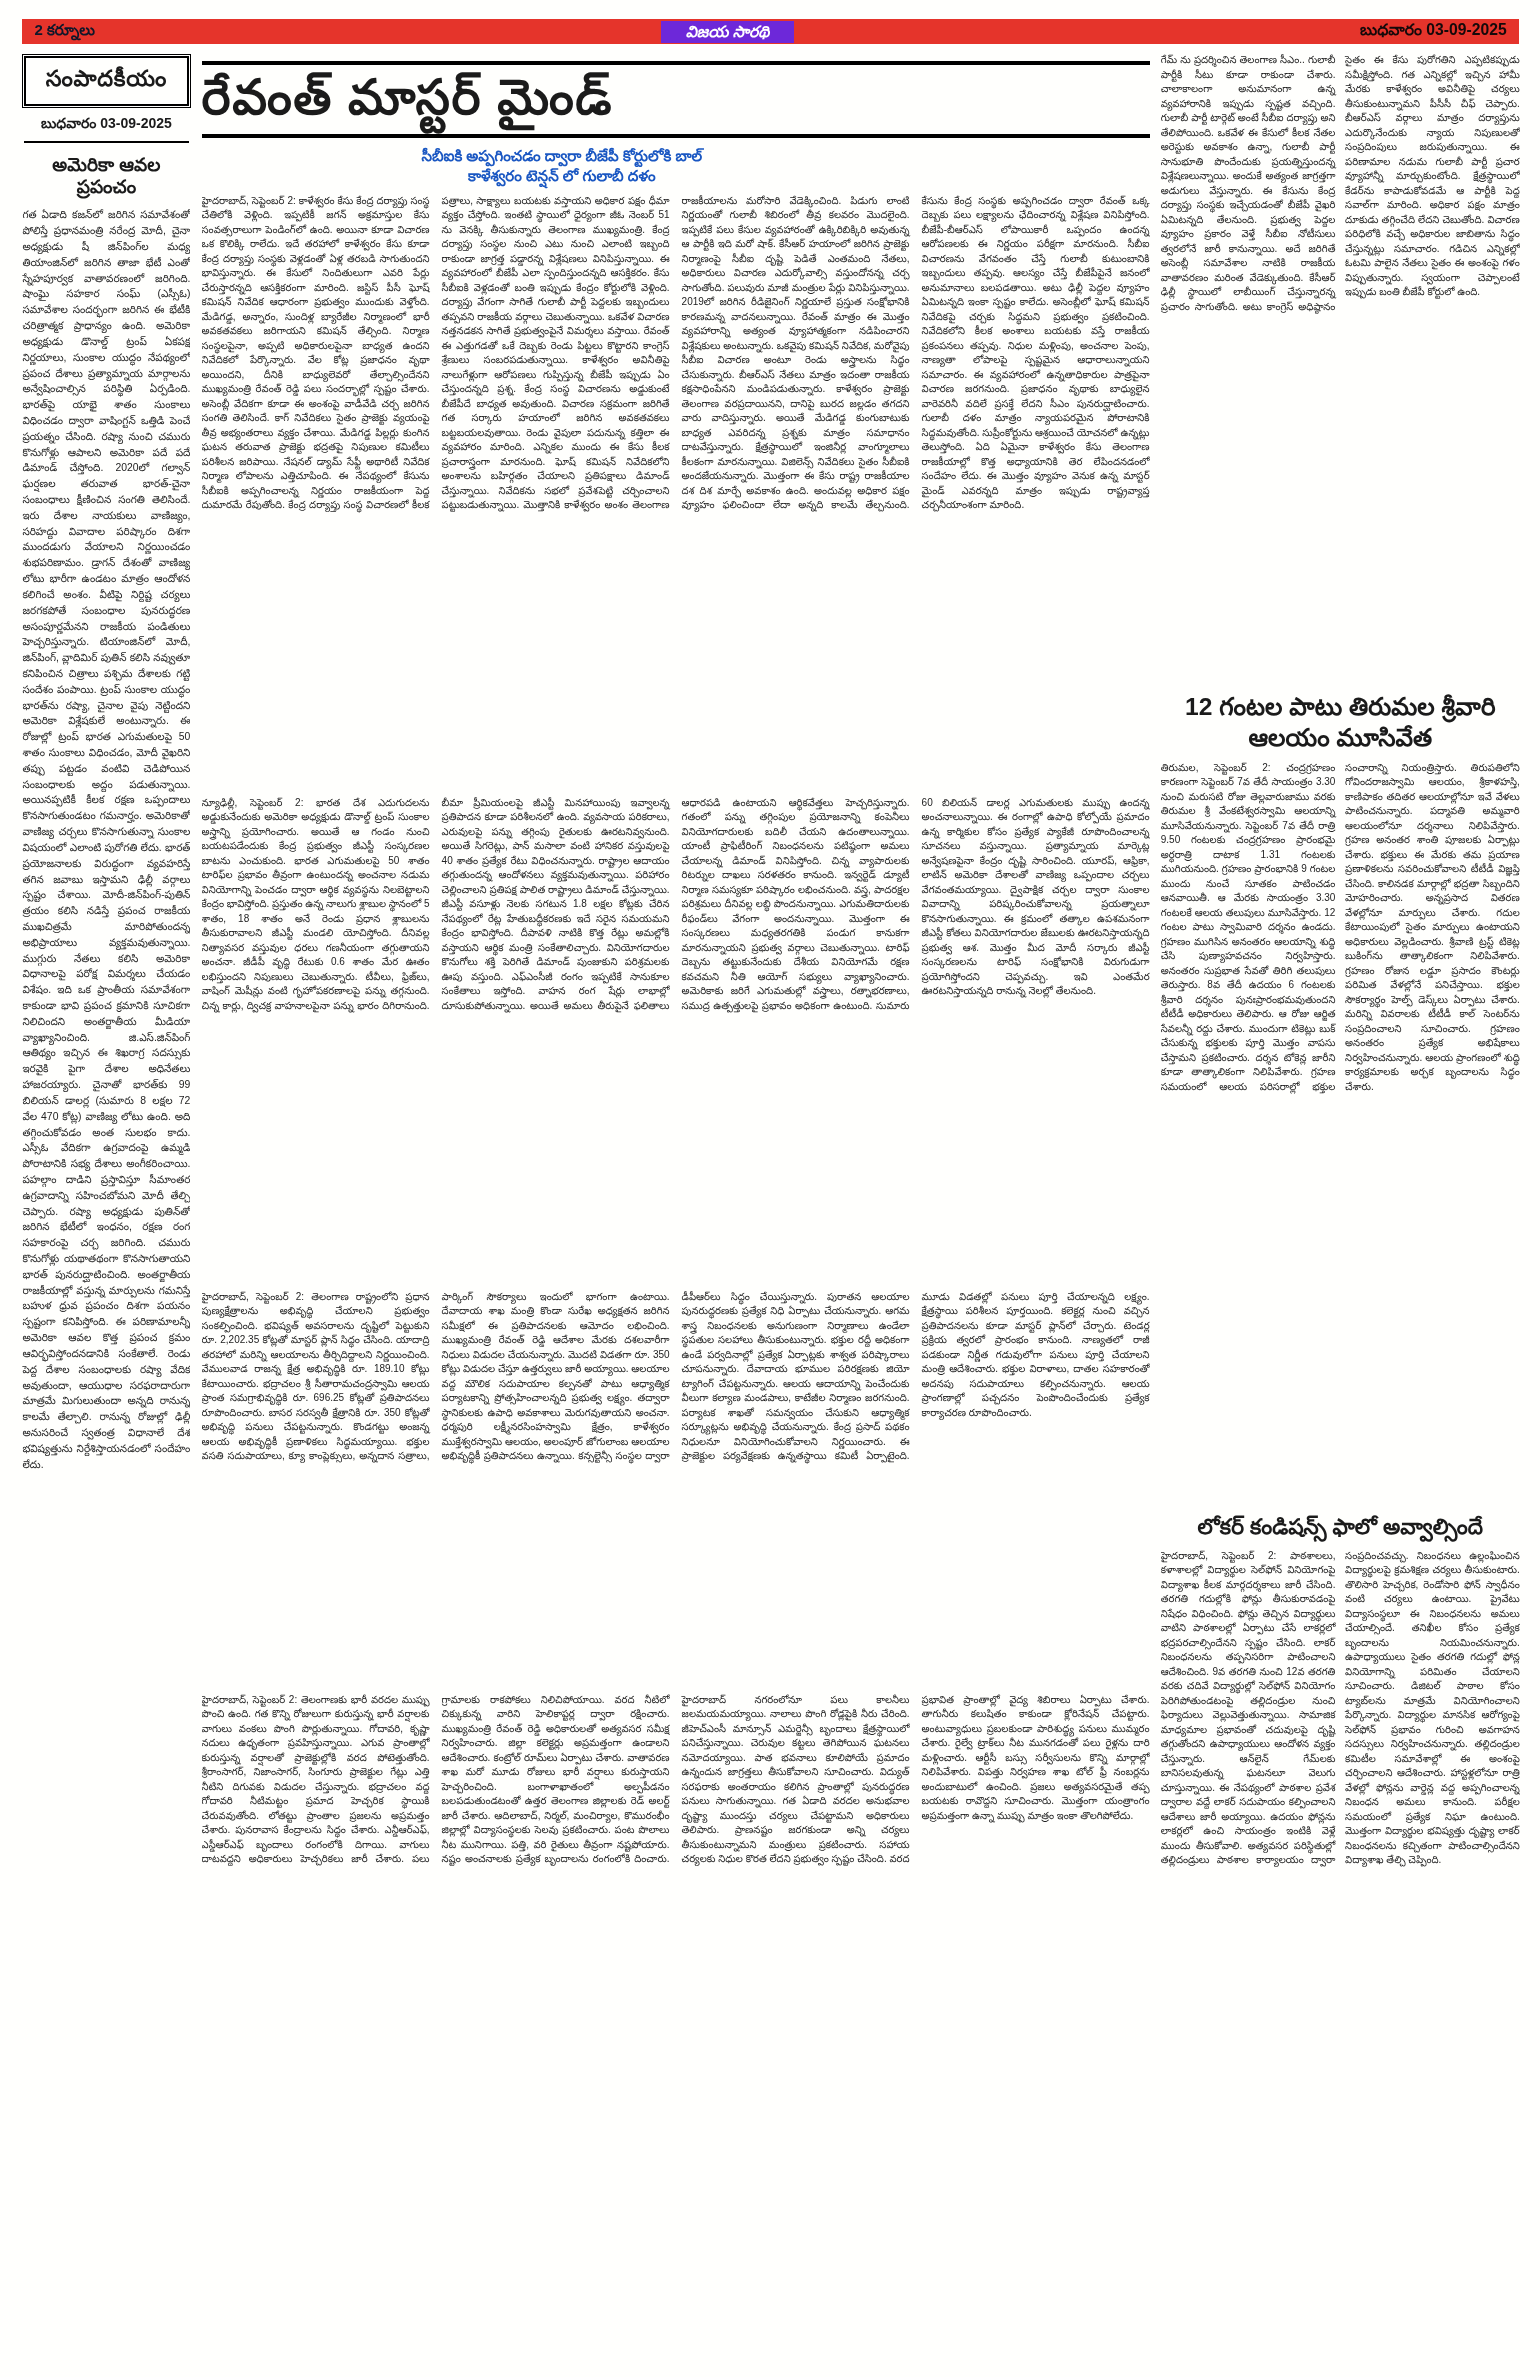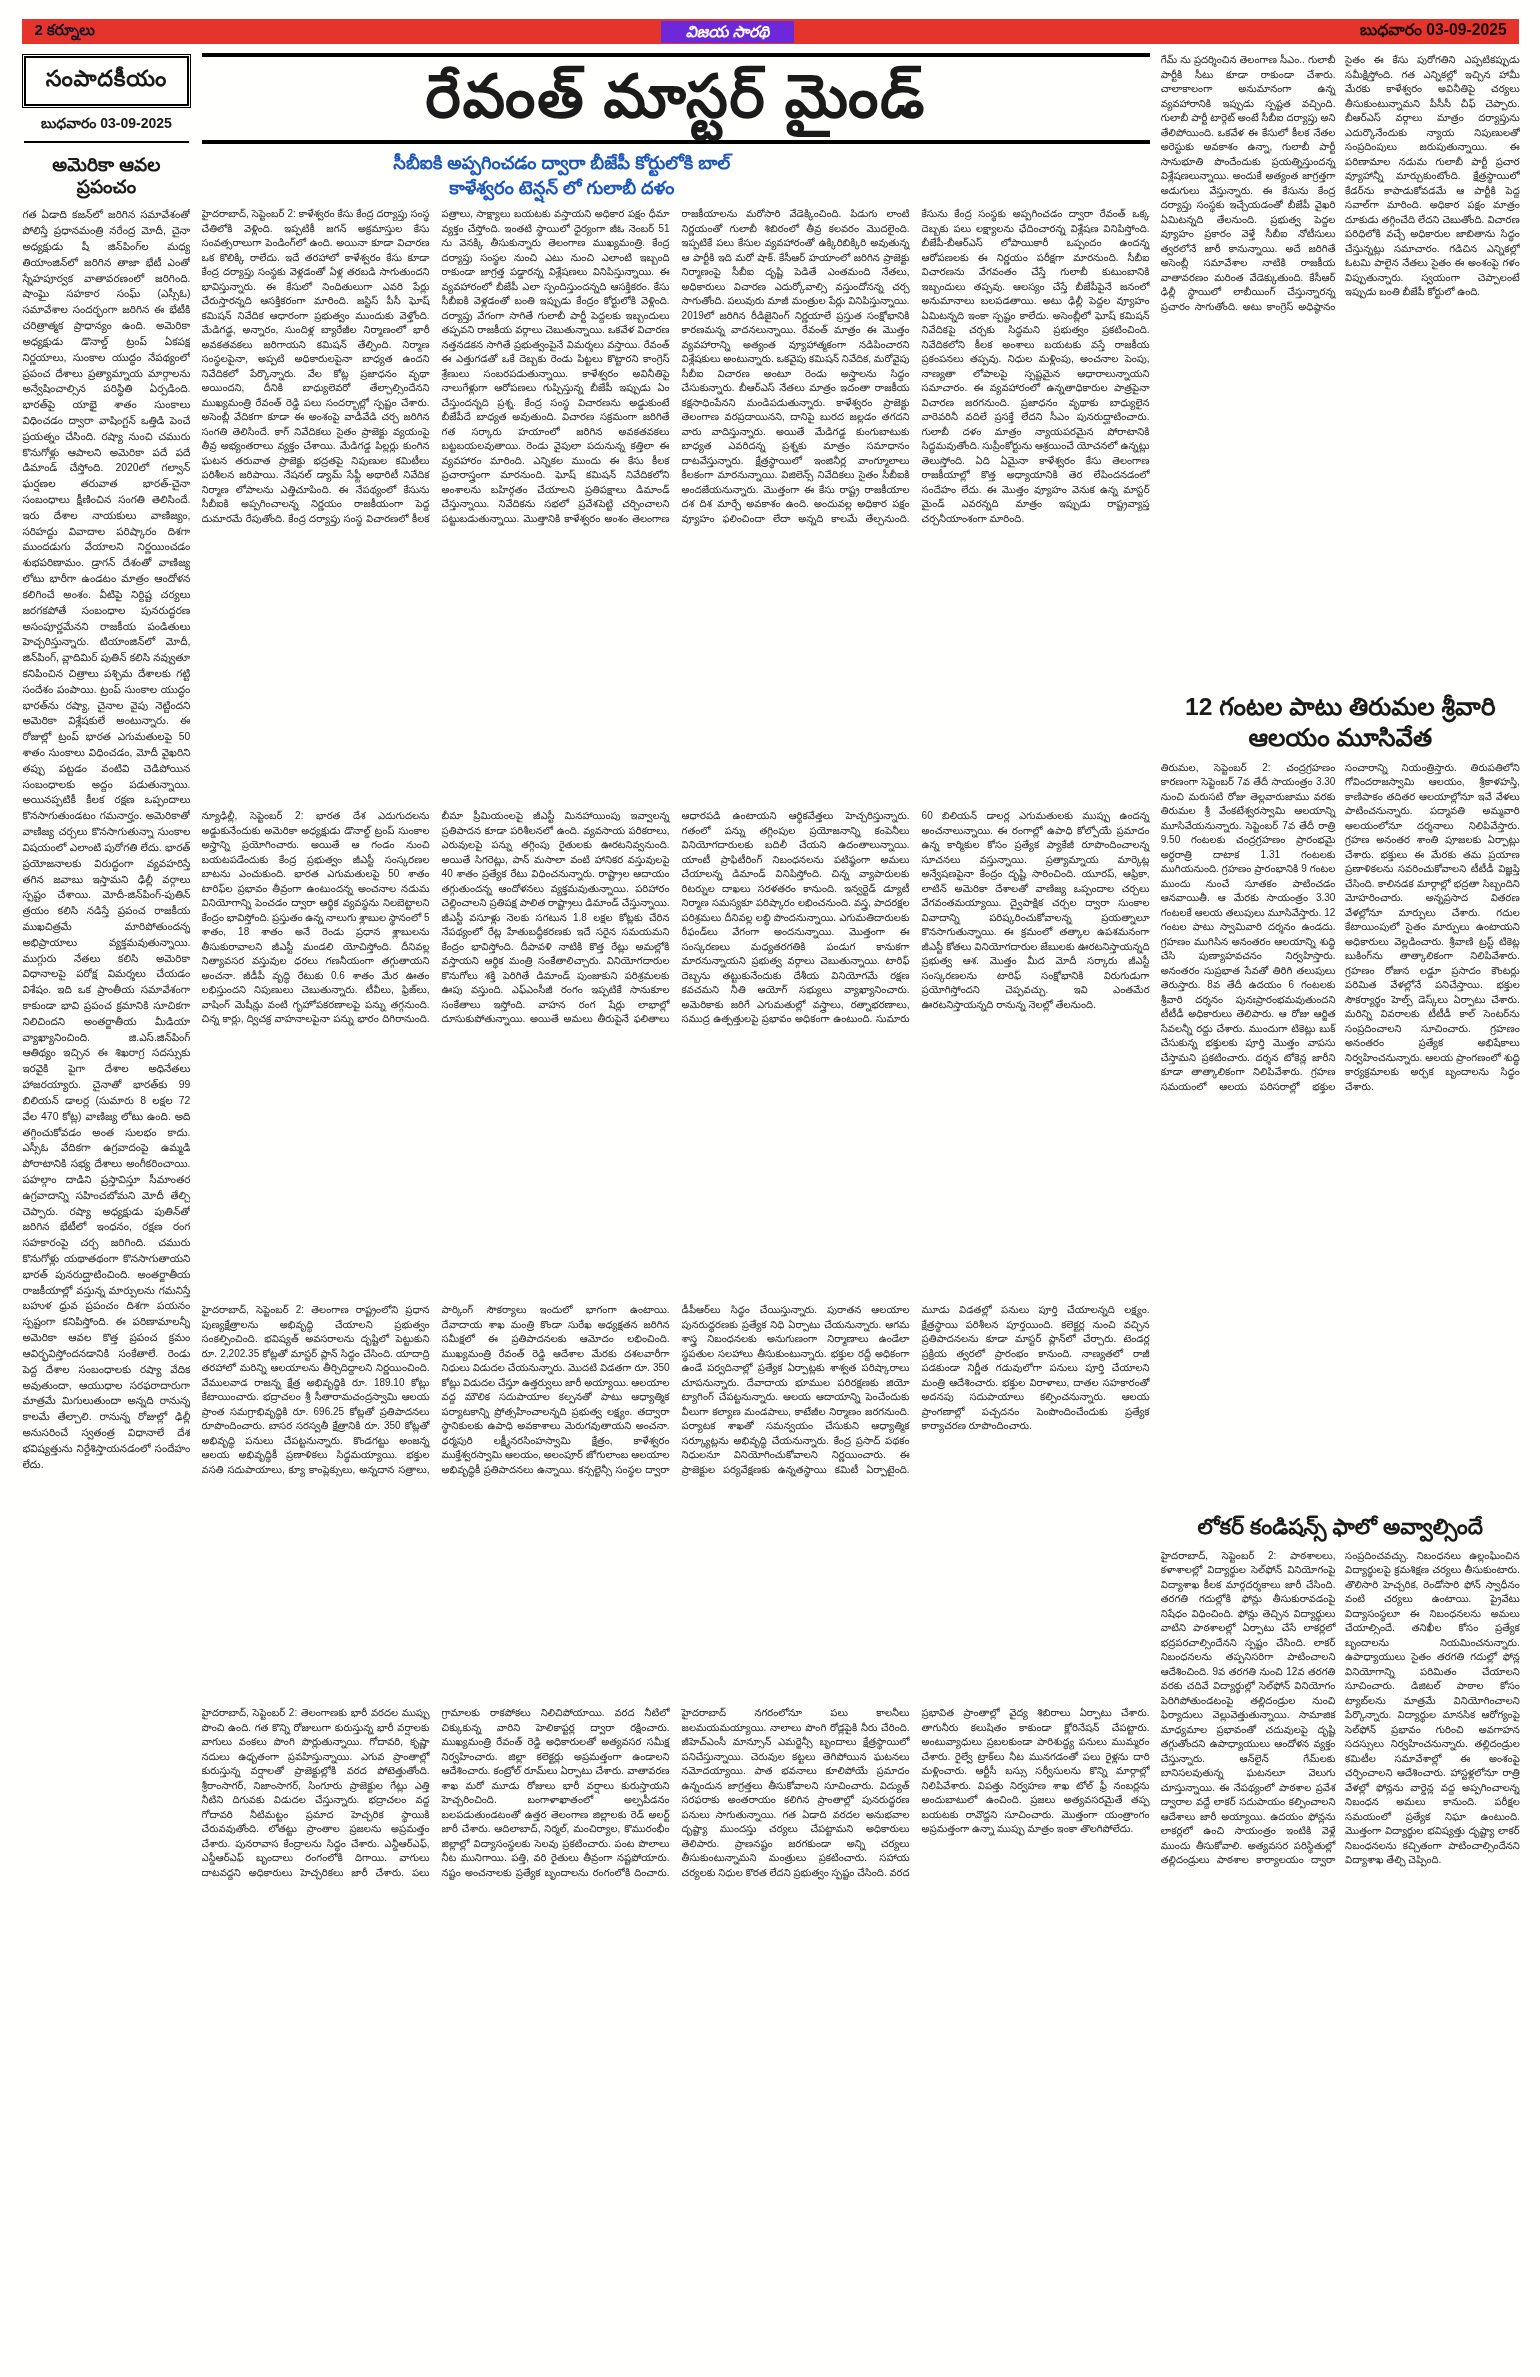--- a/index.html
+++ b/index.html
@@ -38,26 +38,26 @@
   .edit-head{
     text-align:center;font-weight:800;font-size:18.6px;margin:0 0 9px 0;line-height:1.2;
   }
   .body{
     font-size:10px;line-height:1.45;text-align:justify;color:#222;
     overflow:hidden;word-break:break-word;
   }
   .edit-body{font-size:10.4px;line-height:1.52;flex:1 1 auto;}
   
   .banner{
-    margin:0 0 6px 0;border-top:4.5px solid #000;border-bottom:4.5px solid #000;
-    text-align:center;font-size:60px;font-weight:800;line-height:1.25;
+    margin:8px 0 6px 0;border-top:4.5px solid #000;border-bottom:4.5px solid #000;
+    text-align:left;font-size:49px;font-weight:800;line-height:1.25;
     padding:1.5px 0 6px 0;letter-spacing:1.5px;
   }
   .subhead{
-    color:#1a57c2;font-weight:800;font-size:18px;line-height:1.35;
+    color:#1a57c2;font-weight:800;font-size:15px;line-height:1.35;
     text-align:center;width:44%;margin:1.5px 0 7.5px 16%;
   }
   .cols4{column-count:4;column-gap:12px;}
   .cols2{column-count:2;column-gap:9.7px;}
   .lead-body{height:602px;}
   .sec-head{
     text-align:center;font-weight:800;margin:10.4px 0 7.5px 0;line-height:1.2;
   }
   .gst-head{font-size:31px;}
   .gst-body{height:494px;}

